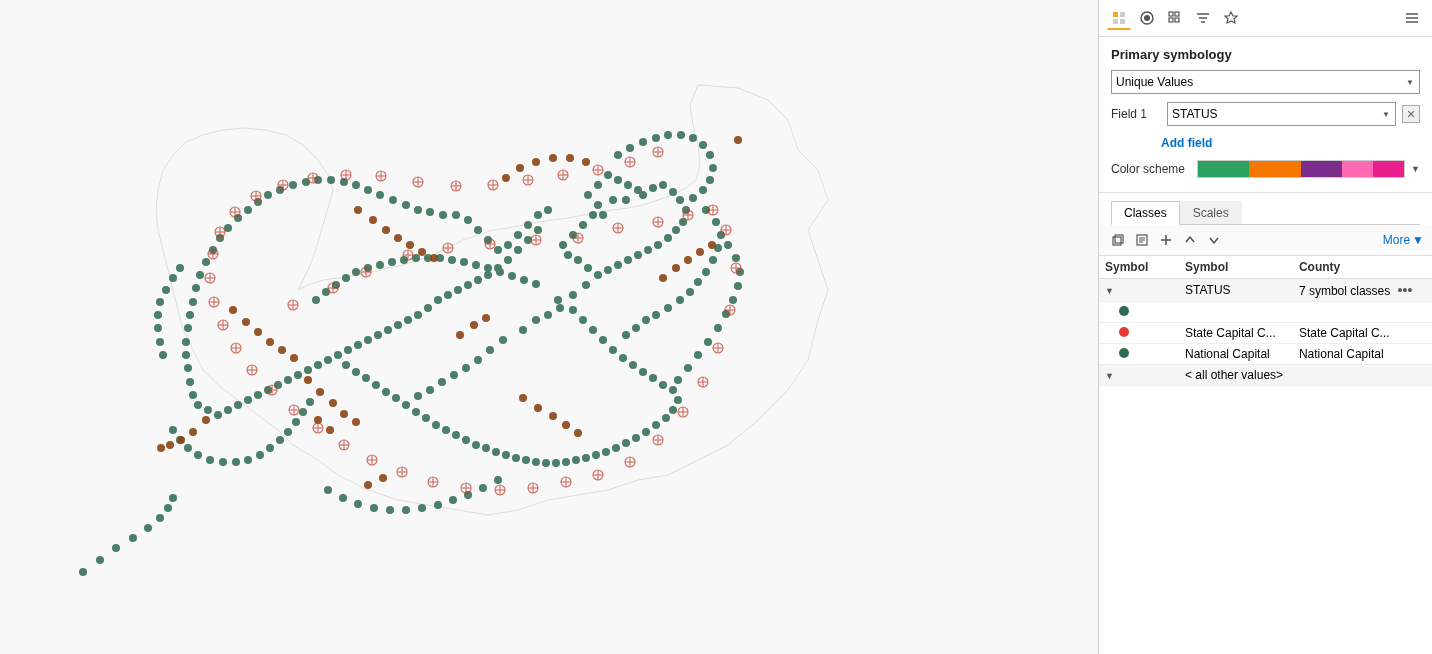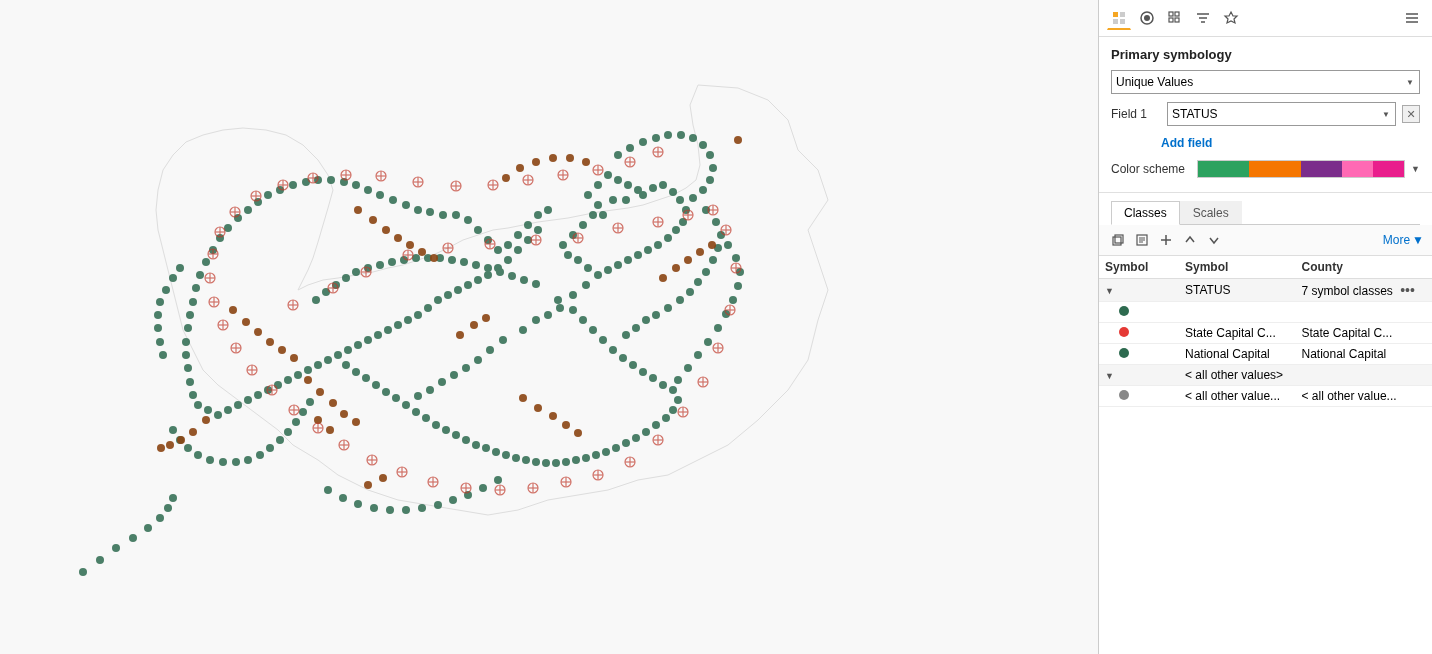--- a/index.html
+++ b/index.html
@@ -1051,24 +1051,17 @@
           <td style="cursor:pointer;">National Capital</td>
         </tr>
 
         <tr class="sym-row-group">
           <td colspan="1" style="padding-left:6px;">
             <span class="collapse-arrow">▼</span>
           </td>
           <td colspan="2">&lt; all other values&gt;</td>
         </tr>
 
-        <tr>
-          <td class="indent-cell">
-            <span class="sym-dot" style="background:#888; cursor:pointer;"></span>
-          </td>
-          <td style="cursor:pointer;">&lt; all other value...</td>
-          <td style="cursor:pointer;">&lt; all other value...</td>
-        </tr>
       </tbody>
     </table>
   </div>
 
 </div>
 
 </body></html>

